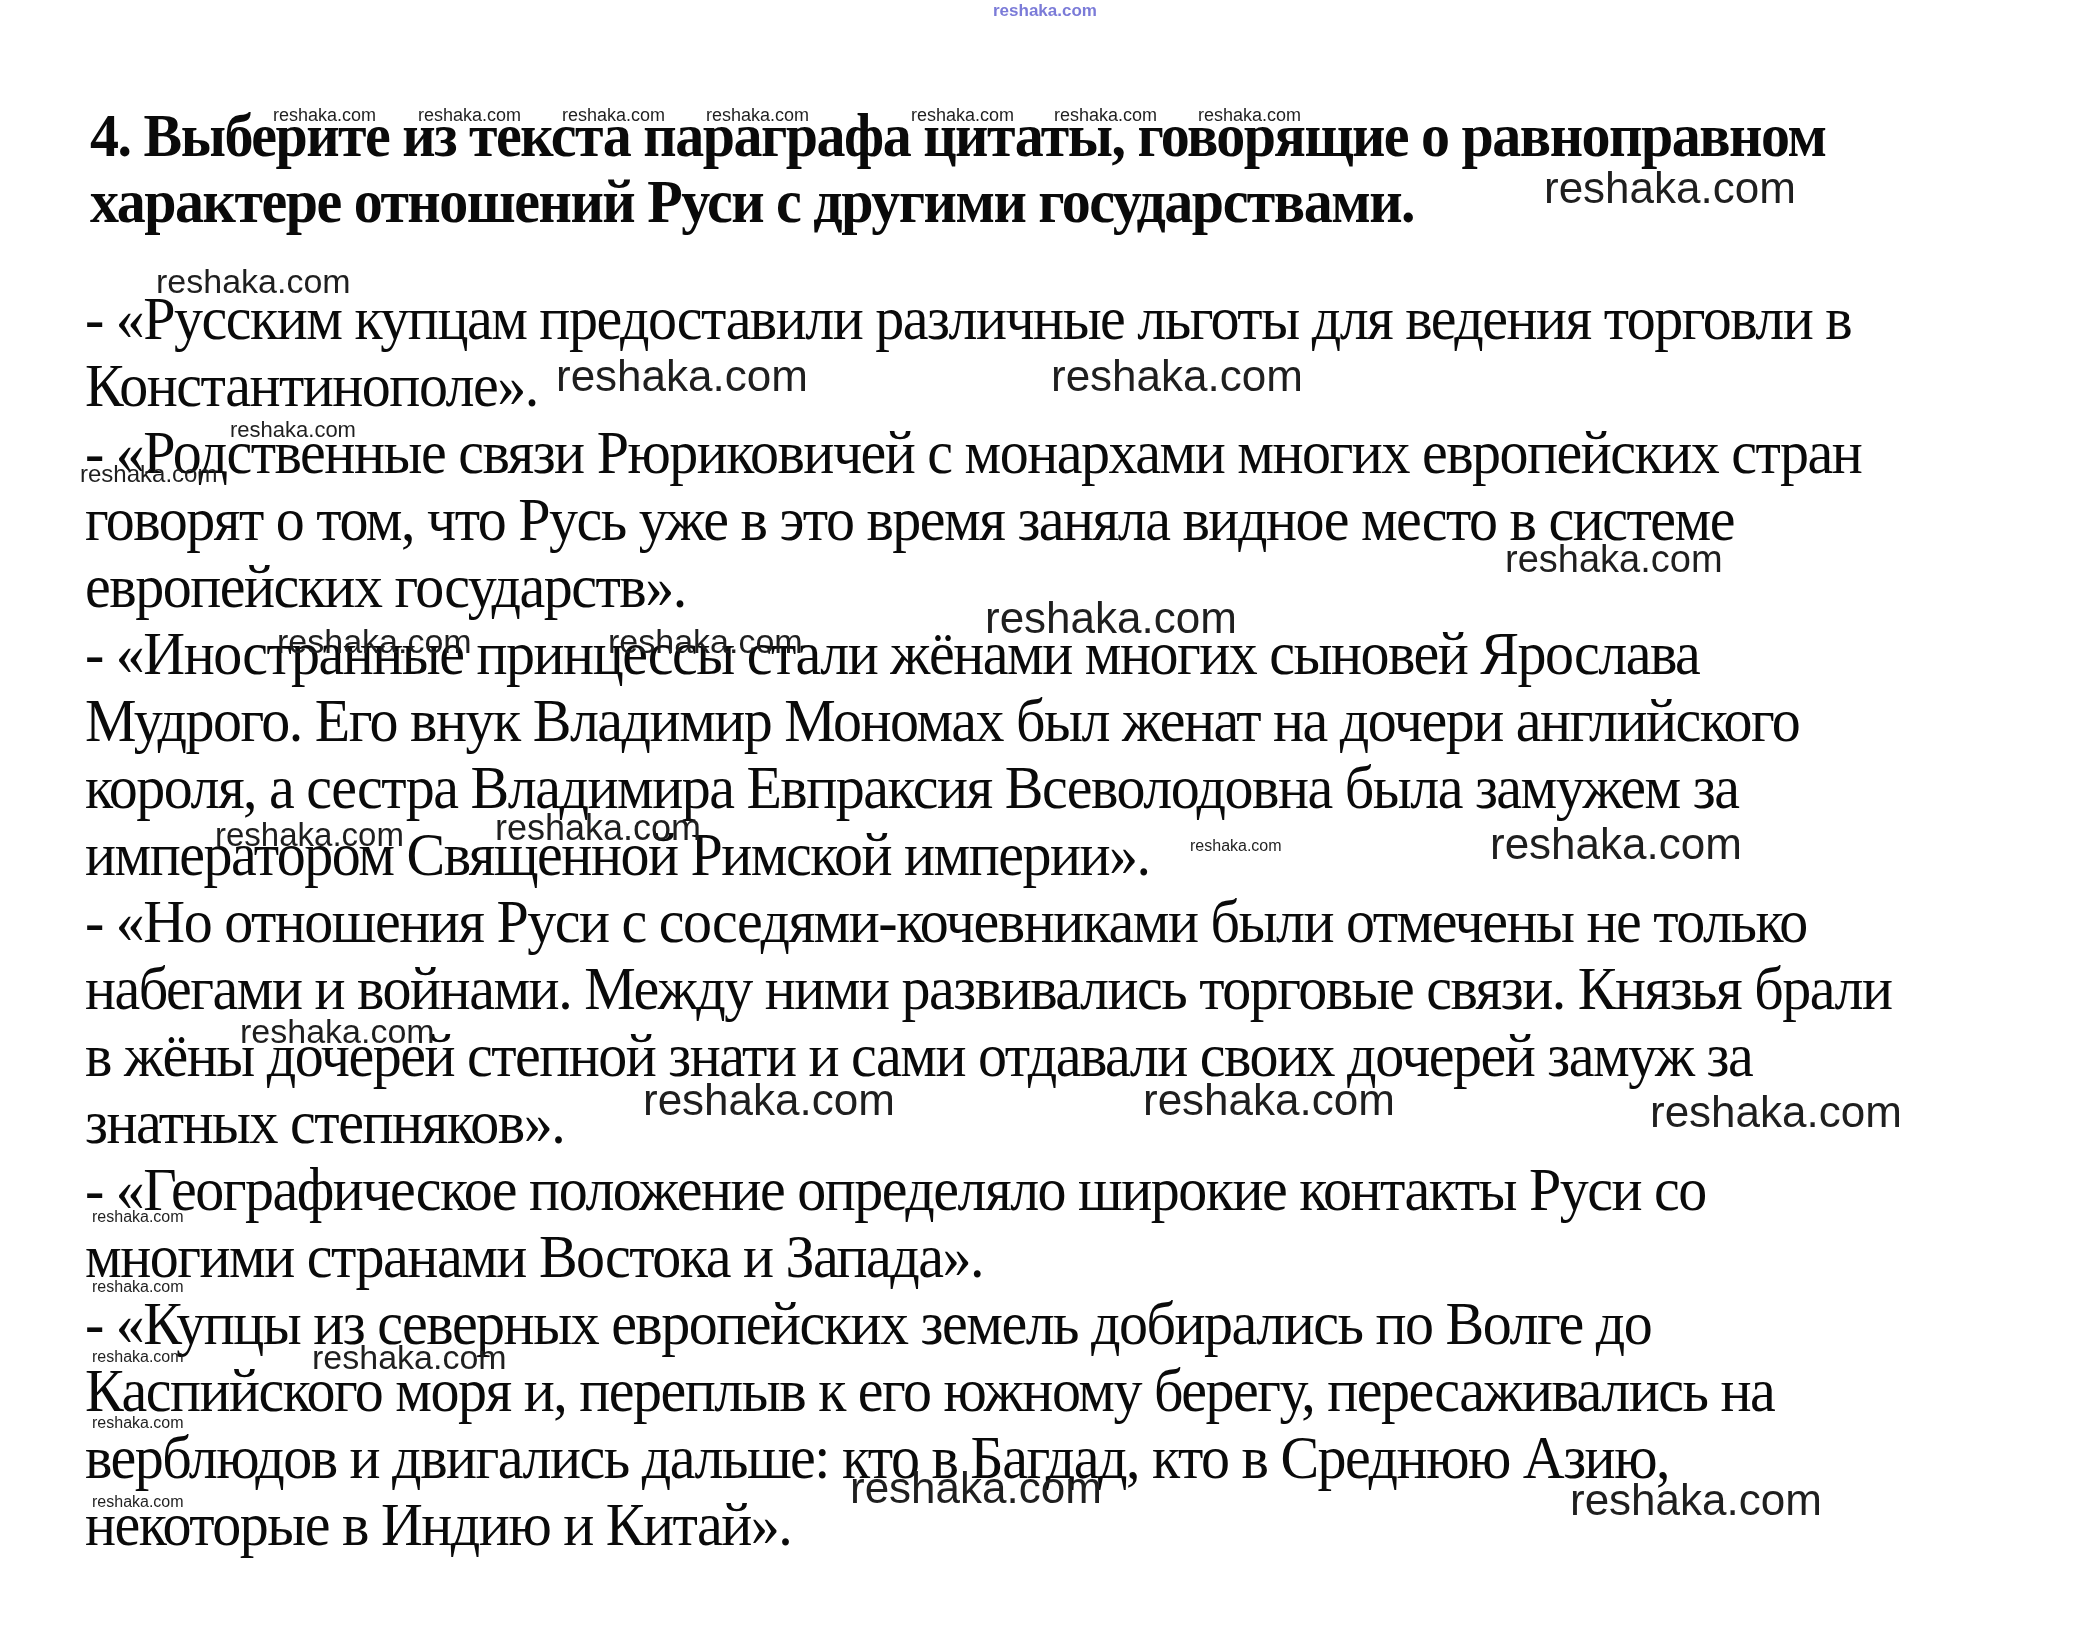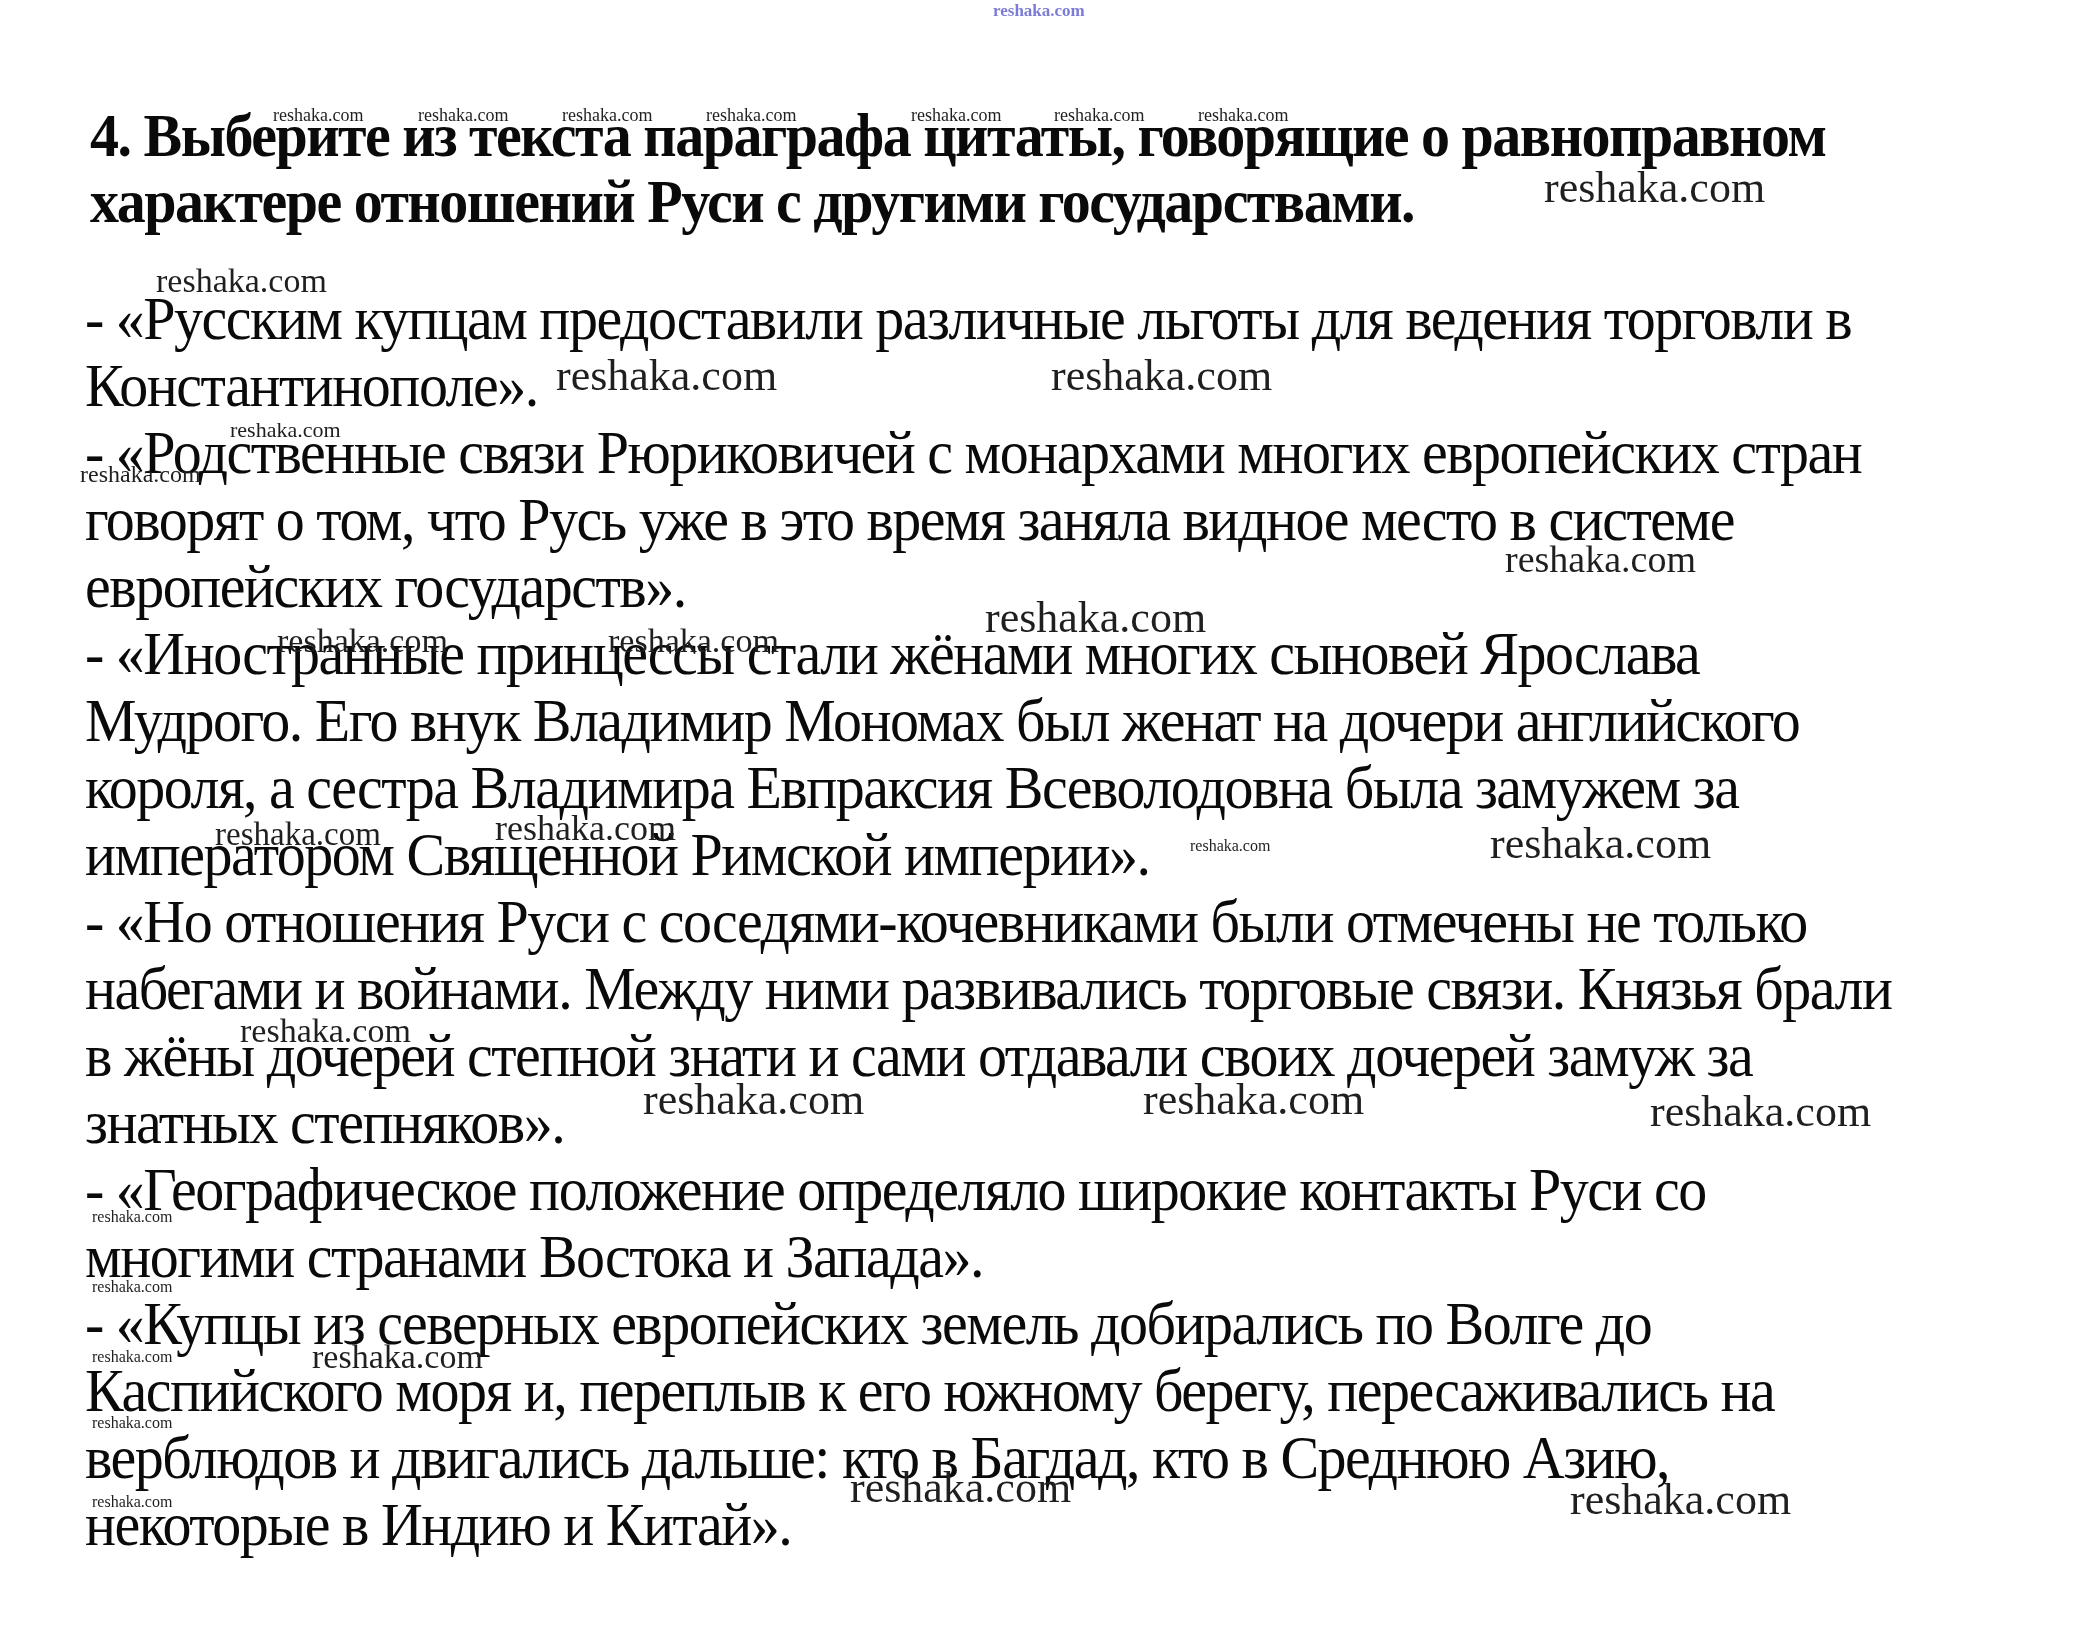--- a/index.html
+++ b/index.html
@@ -33,21 +33,21 @@
     white-space: nowrap;
     font-size: 58px;
     line-height: 58px;
     letter-spacing: -1.5px;
     color: #0a0a0a;
     transform: scaleY(1.04);
     transform-origin: 0 0;
   }
   .wm {
     position: absolute;
-    font-family: Liberation Serif, serif;
+    font-family: Liberation Sans, sans-serif;
     white-space: nowrap;
     line-height: 1;
     color: #1f1f1f;
   }
   .wm.blue {
     color: #7b7bd8;
     font-weight: bold;
   }
 </style>
 </head>

